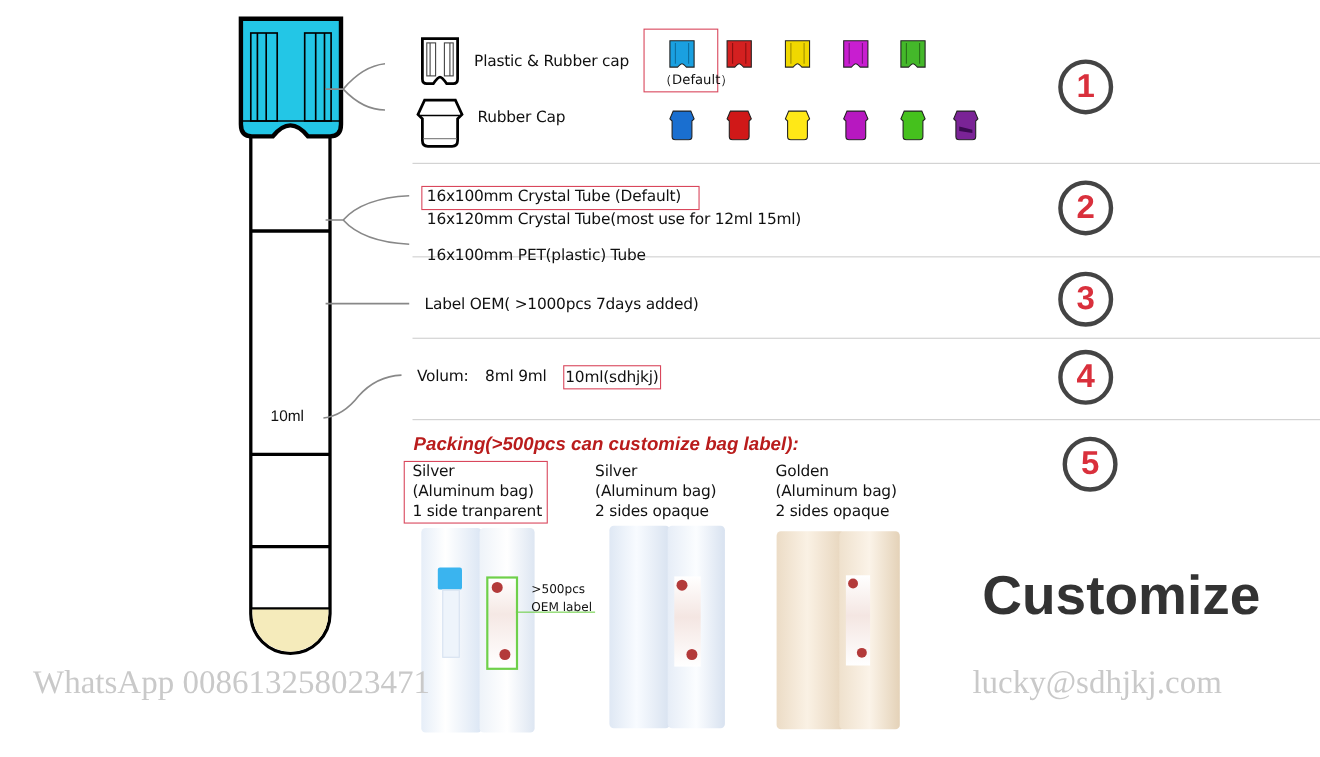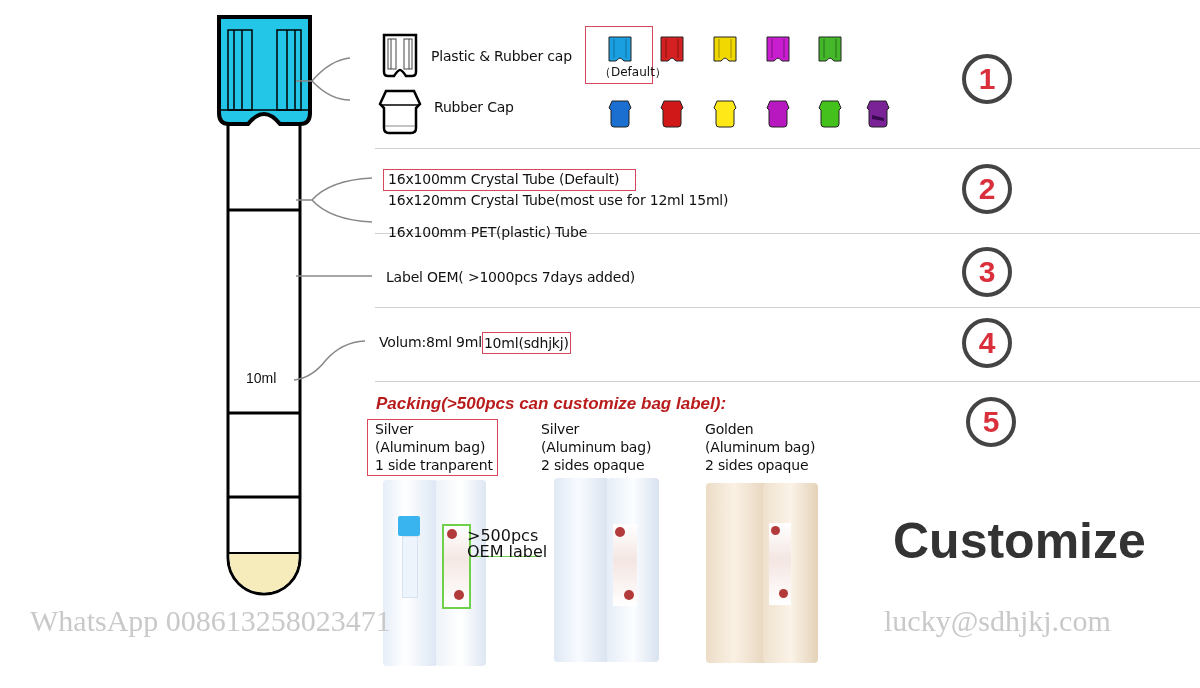--- a/index.html
+++ b/index.html
@@ -132,21 +132,21 @@
   <div class="abs txt" style="left:388px;top:222px">16x100mm PET(plastic) Tube</div>
   <div class="num-circle" style="left:962px;top:164px">2</div>
 </div>
 
 <div>
   <div class="abs txt" style="left:386px;top:267px">Label OEM( &gt;1000pcs  7days added)</div>
   <div class="num-circle" style="left:962px;top:247px">3</div>
 </div>
 
 <div>
-  <div class="abs txt" style="left:379px;top:332px;display:flex;gap:0">
+  <div class="abs txt" style="left:379px;top:332px;display:flex;gap:15px">
     <span>Volum:</span>
     <span>8ml 9ml</span>
     <span class="redbox" style="padding:0 1px">10ml(sdhjkj)</span>
   </div>
   <div class="num-circle" style="left:962px;top:318px">4</div>
 </div>
 
 <div>
   <div class="abs" style="left:376px;top:394px;font-size:17px;font-weight:bold;font-style:italic;color:#b91c1c;white-space:nowrap;font-family:'Liberation Sans',sans-serif;">Packing(&gt;500pcs can customize bag label):</div>
   <div class="num-circle" style="left:966px;top:397px">5</div>
@@ -170,21 +170,21 @@
   <div>
     <div class="bag" style="left:383px;top:480px;width:55px;height:186px;background:linear-gradient(90deg,#e6eef8,#ffffff 40%,#dbe6f4);"></div>
     <div class="abs" style="left:398px;top:516px;width:22px;height:20px;background:#3ab4ef;border-radius:2px;"></div>
     <div class="abs" style="left:402px;top:536px;width:14px;height:60px;background:#eef4fb;border:1px solid #d6e2f0;"></div>
     <div class="bag" style="left:436px;top:480px;width:50px;height:186px;background:linear-gradient(90deg,#eef3f9,#ffffff 50%,#dde6f2);"></div>
     <div class="abs" style="left:442px;top:524px;width:25px;height:81px;border:2px solid #6fd04a;background:linear-gradient(180deg,#fff 0%,#f5e8e4 40%,#fff 100%);">
       <div style="position:absolute;left:3px;top:3px;width:10px;height:10px;border-radius:50%;background:#b33a3a;"></div>
       <div style="position:absolute;left:10px;top:64px;width:10px;height:10px;border-radius:50%;background:#b33a3a;"></div>
     </div>
     <div class="abs" style="left:469px;top:556px;width:72px;height:1px;background:#6fd04a;"></div>
-    <div class="abs" style="left:467px;top:528px;font-size:16px;line-height:16px;white-space:nowrap">
+    <div class="abs" style="left:483px;top:528px;font-size:11px;line-height:16px;white-space:nowrap">
       <div>&gt;500pcs</div>
       <div>OEM label</div>
     </div>
   </div>
 
   <div>
     <div class="bag" style="left:554px;top:478px;width:55px;height:184px;background:linear-gradient(90deg,#dfe8f4,#f8fbff 45%,#d8e2f0);"></div>
     <div class="bag" style="left:607px;top:478px;width:52px;height:184px;background:linear-gradient(90deg,#e6edf7,#fbfdff 50%,#d8e2f0);"></div>
     <div class="abs" style="left:613px;top:524px;width:24px;height:82px;background:linear-gradient(180deg,#fff 0%,#f4e6e2 45%,#fff 100%);">
       <div style="position:absolute;left:2px;top:3px;width:10px;height:10px;border-radius:50%;background:#b33a3a;"></div>

